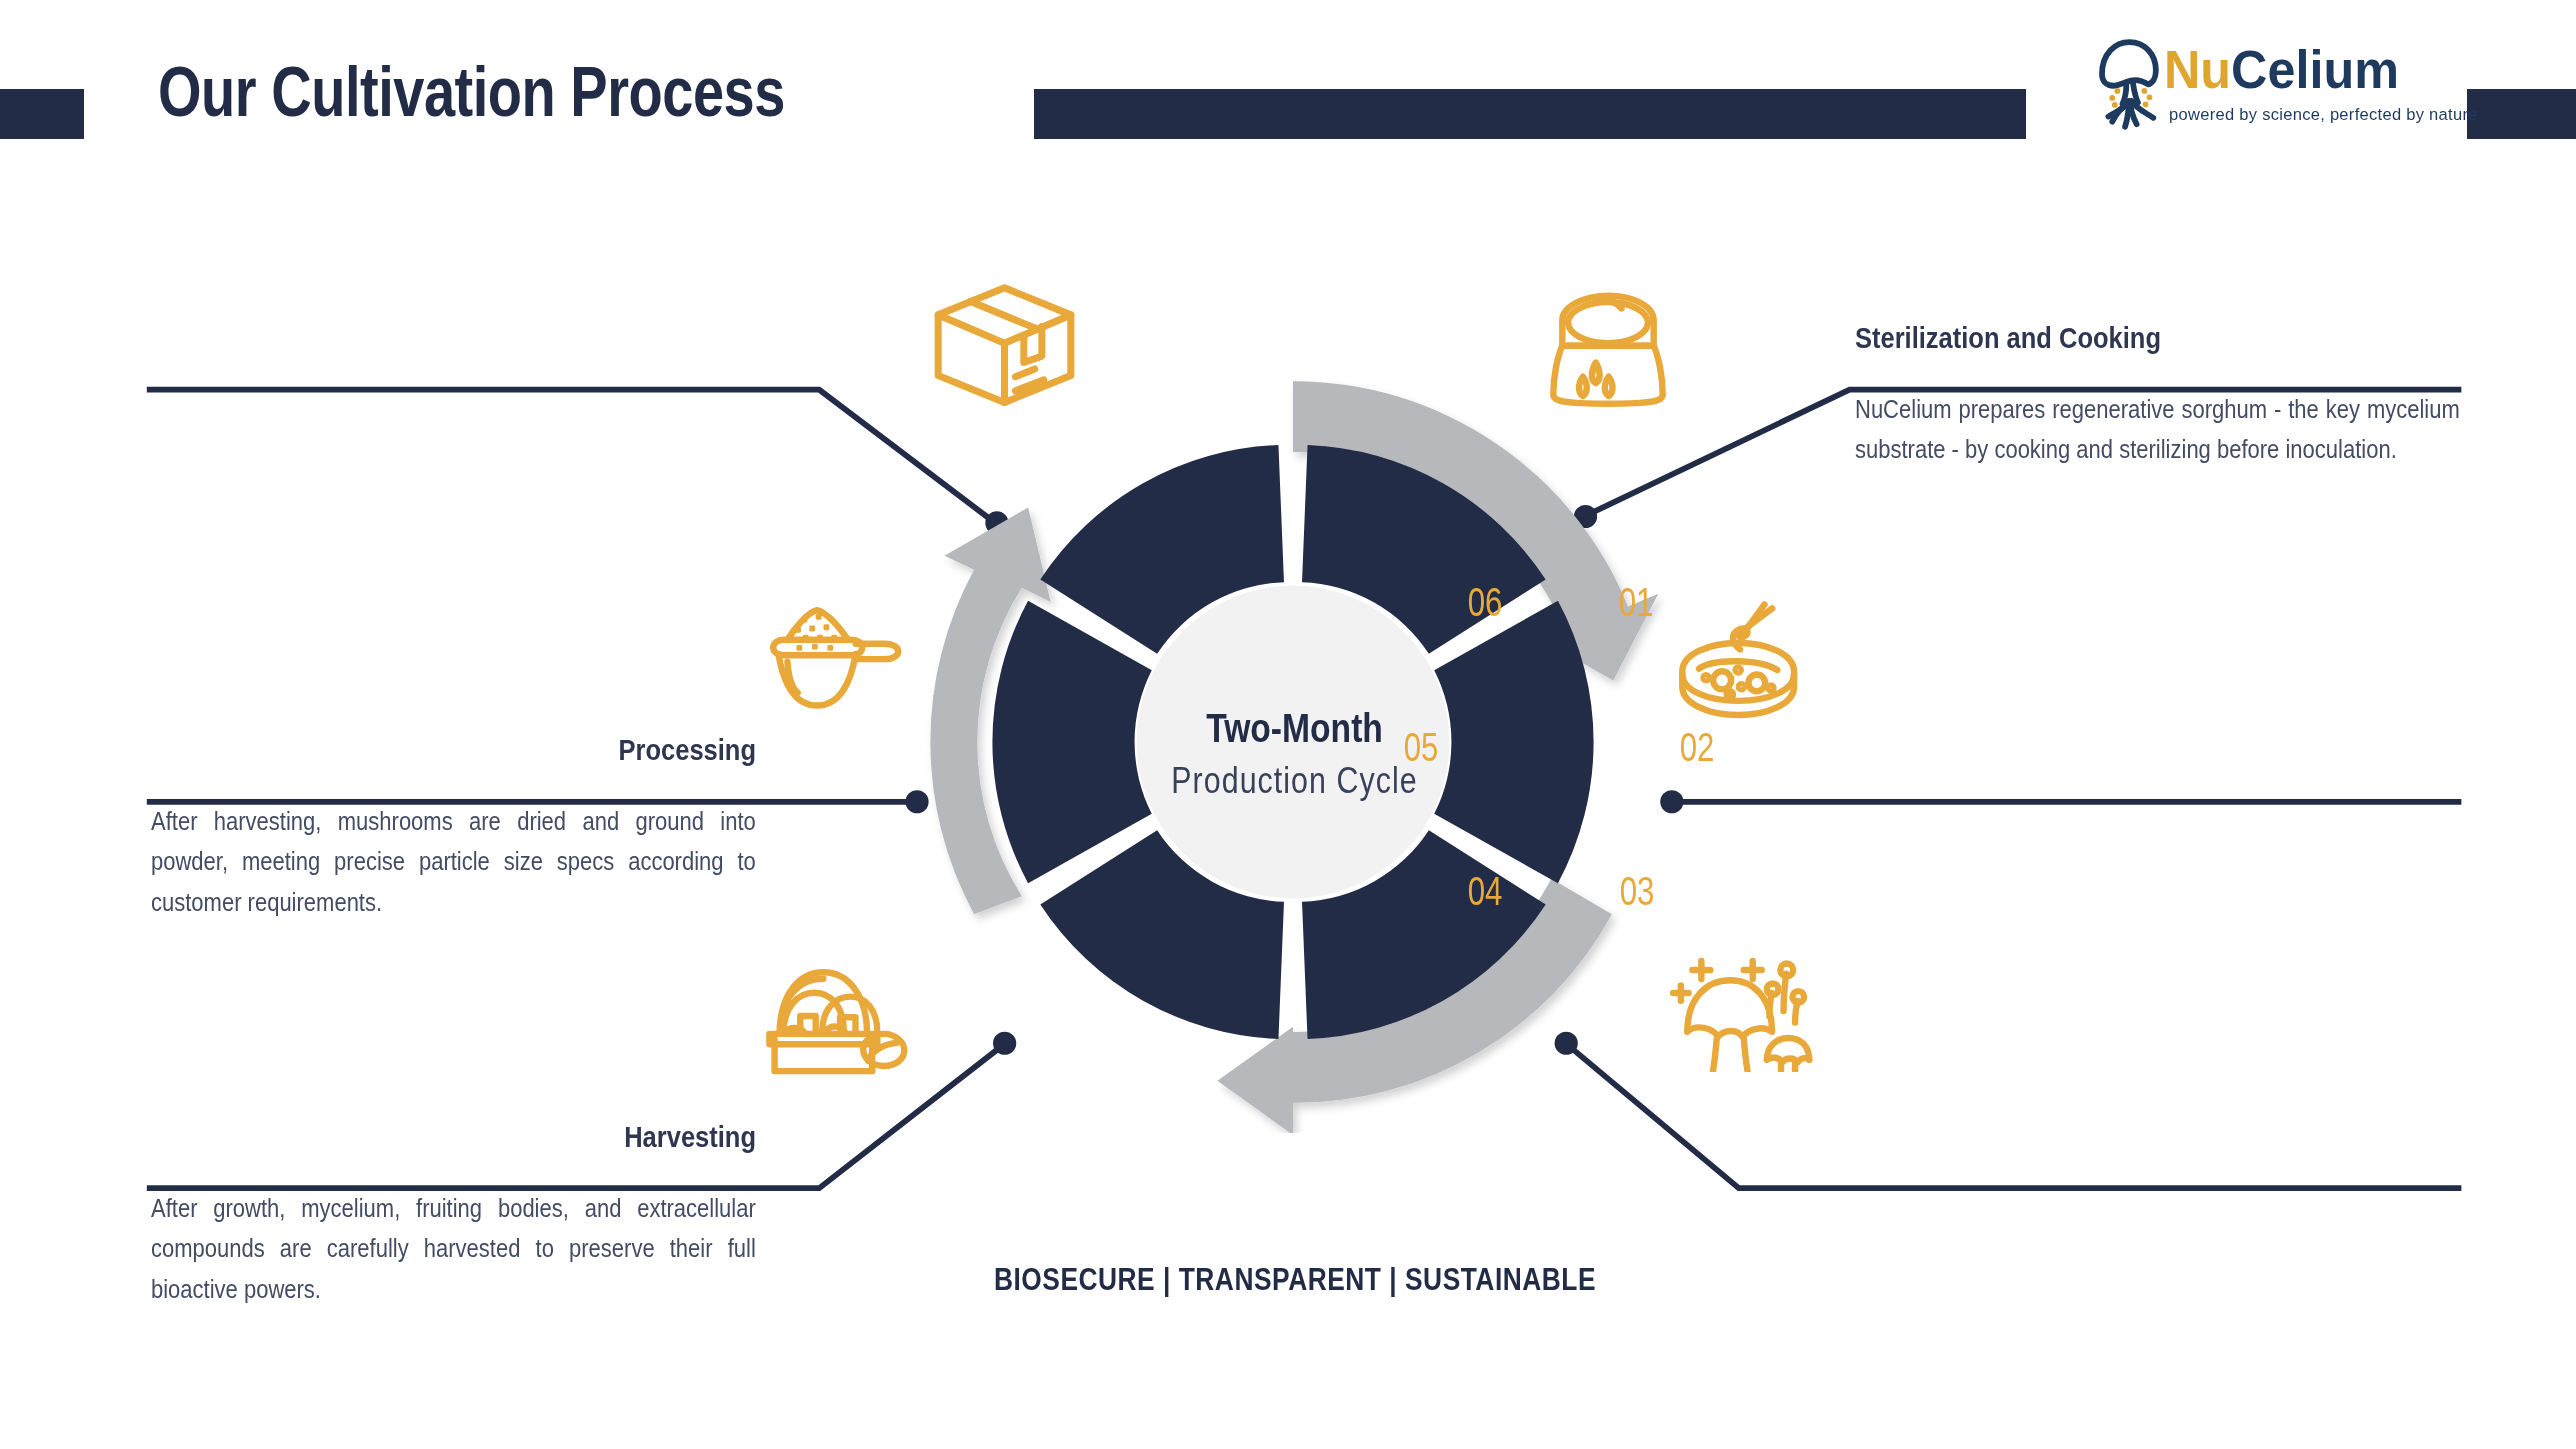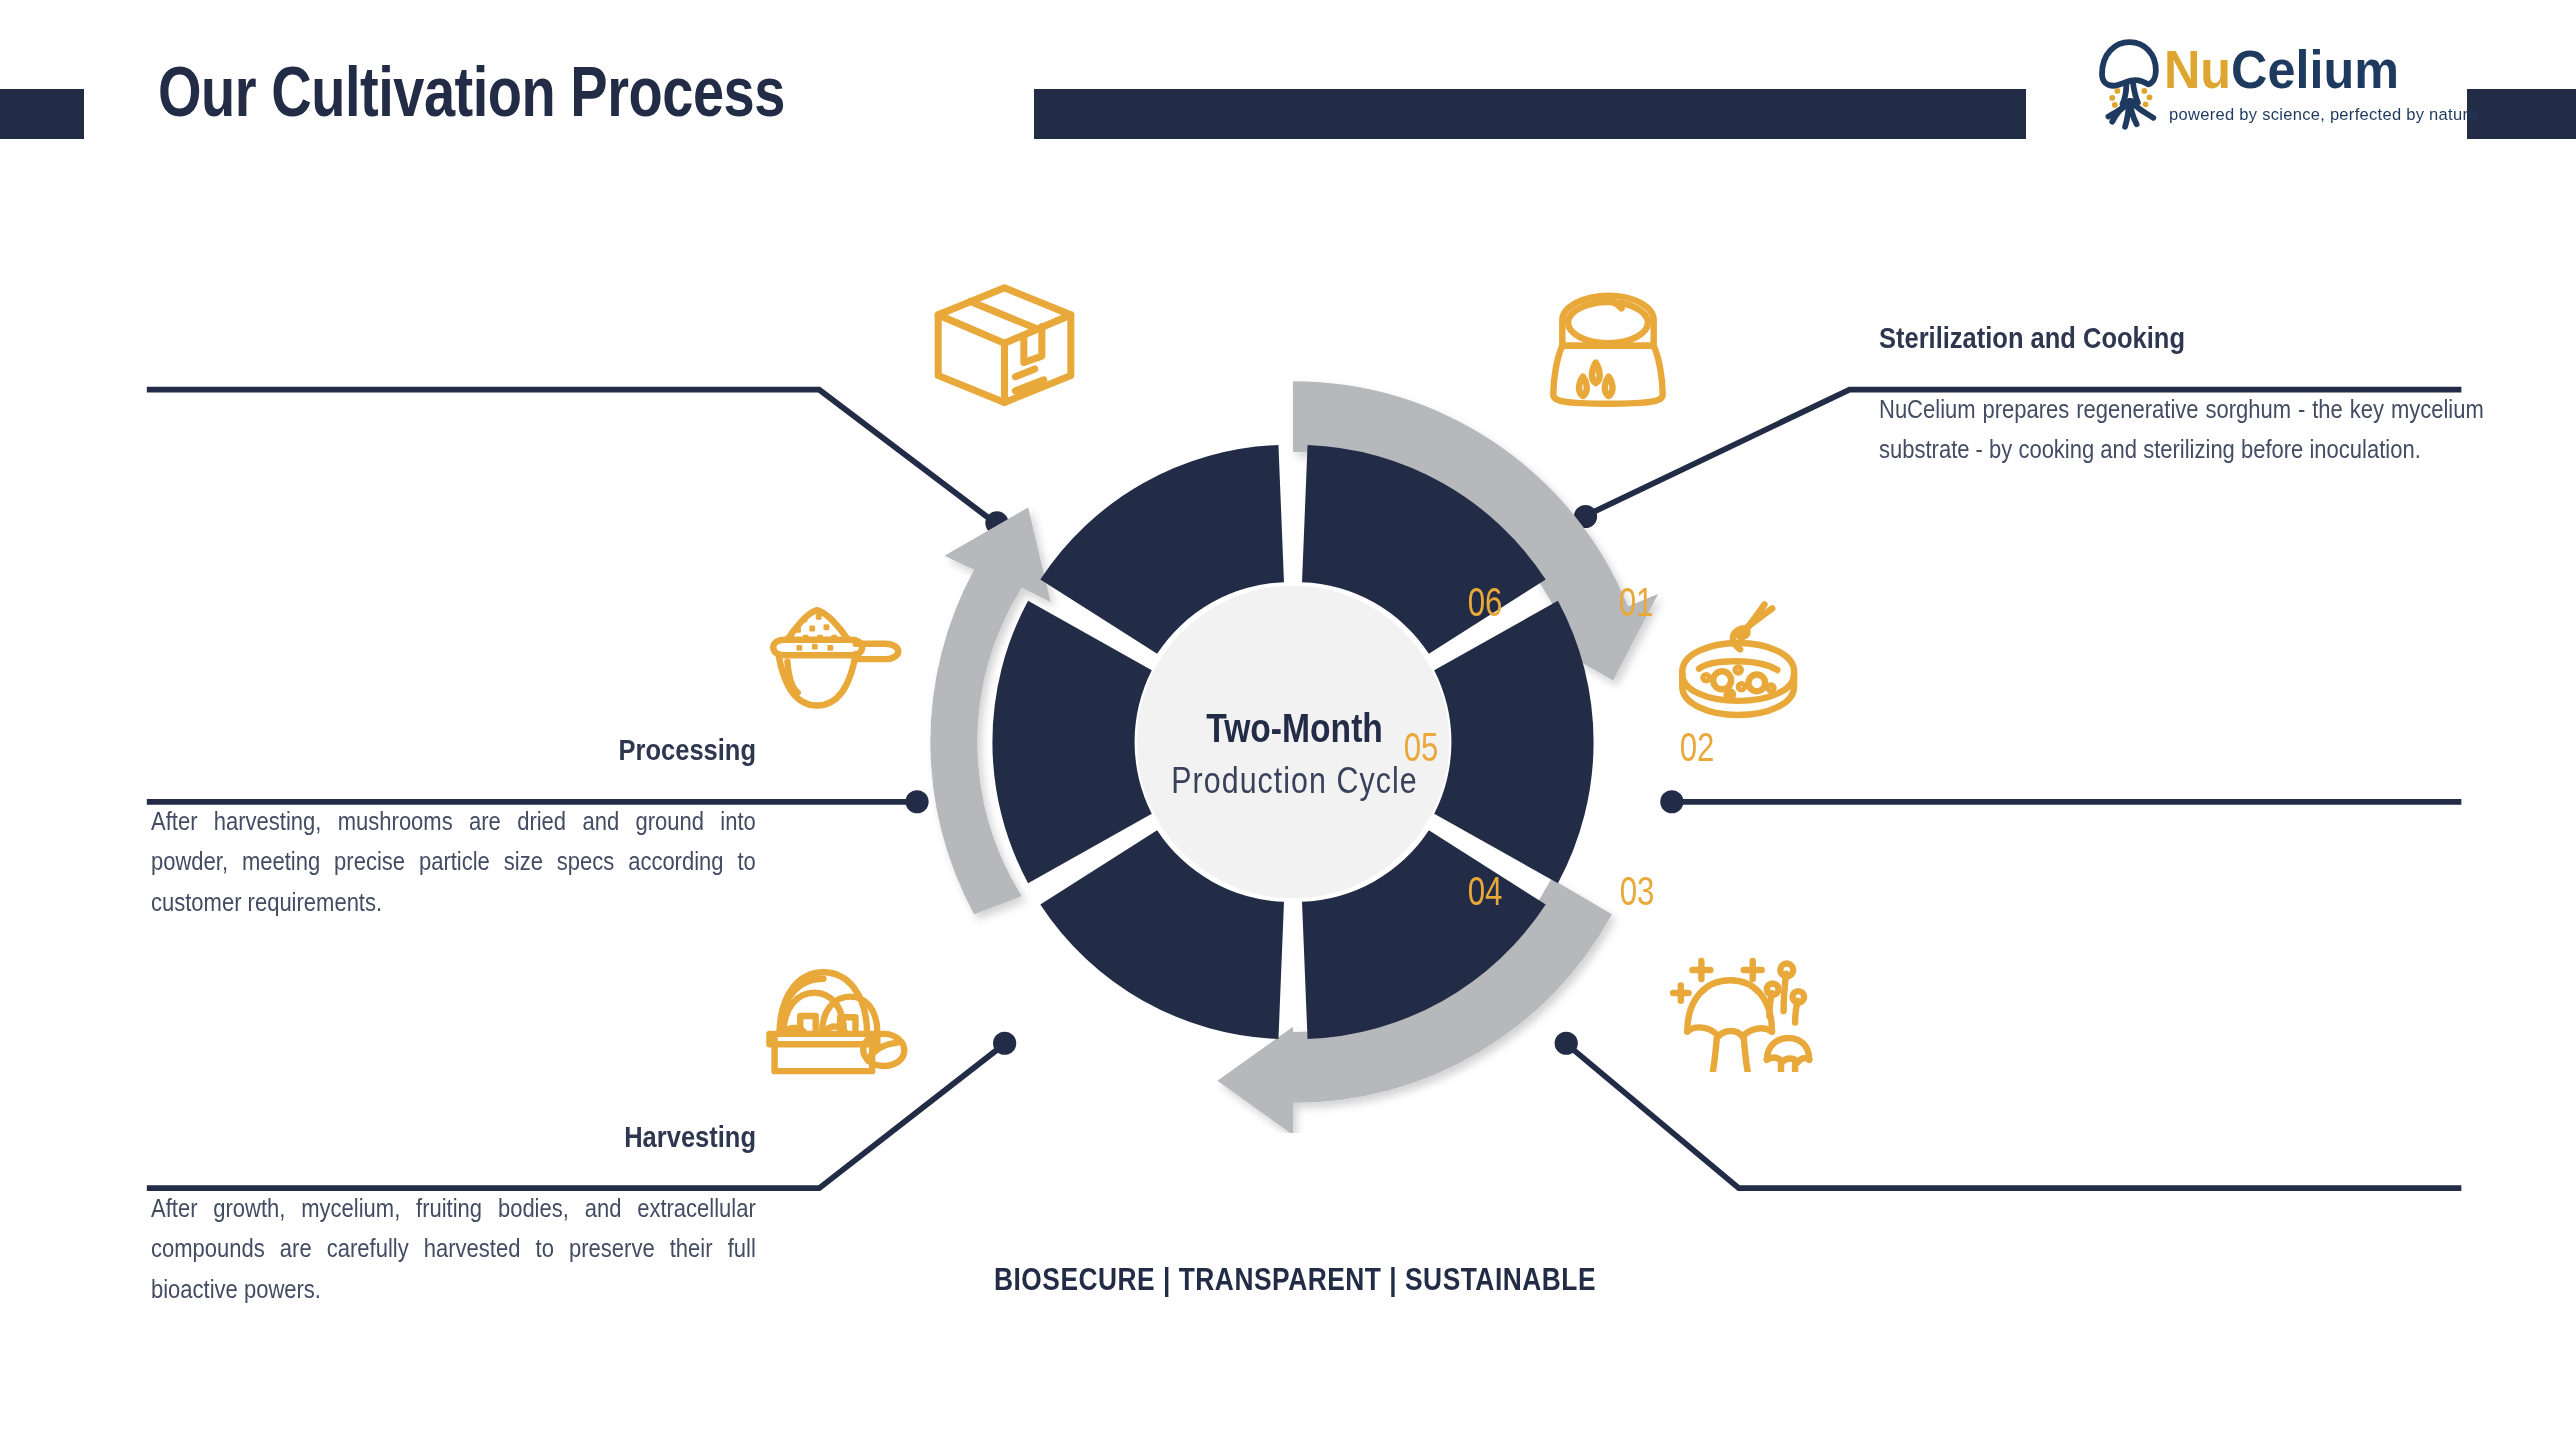--- a/index.html
+++ b/index.html
@@ -348,21 +348,21 @@
   <div class="panel left" style="left:151px;top:1121px;">
     <div class="h">Harvesting</div>
     <div class="body" style="margin-top:35px;">After growth, mycelium, fruiting bodies, and extracellular compounds are carefully harvested to preserve their full bioactive powers.</div>
   </div>
 
   <div class="panel left" style="left:151px;top:734px;">
     <div class="h">Processing</div>
     <div class="body" style="margin-top:35px;">After harvesting, mushrooms are dried and ground into powder, meeting precise particle size specs according to customer requirements.</div>
   </div>
 
-  <div class="panel right" style="left:1855px;top:322px;margin-left:24px;">
+  <div class="panel right" style="left:1855px;top:322px;">
     <div class="h">Sterilization and  Cooking</div>
     <div class="body" style="margin-top:35px;">NuCelium prepares regenerative sorghum - the key mycelium substrate - by cooking and sterilizing before inoculation.</div>
   </div>
 
 
 
   <div class="tagline">BIOSECURE | TRANSPARENT | SUSTAINABLE</div>
 
 </div>
 

